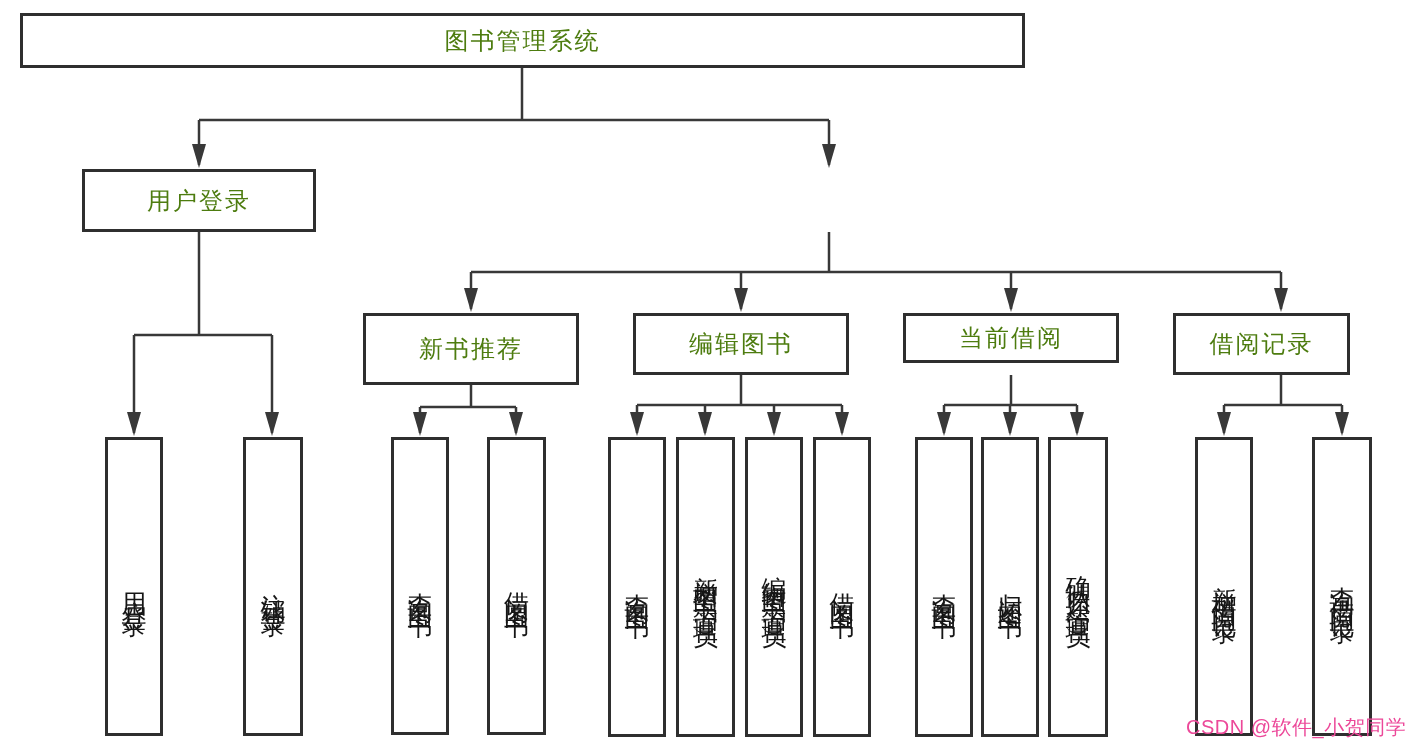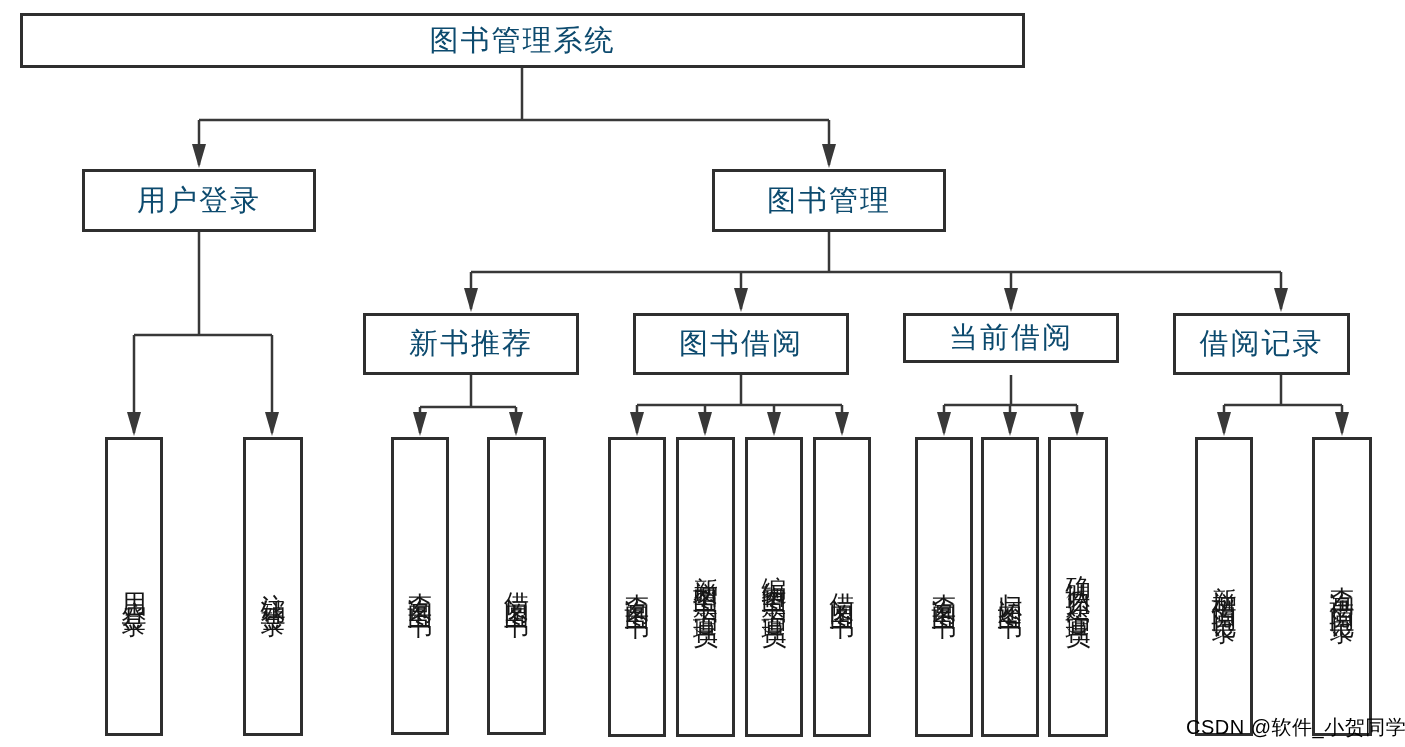--- a/index.html
+++ b/index.html
@@ -20,41 +20,41 @@
   .node {
     position: absolute;
     box-sizing: border-box;
     border: 3px solid #2f2f2f;
     background: #ffffff;
     display: flex;
     align-items: center;
     justify-content: center;
   }
   .node-h .lbl {
-    font-size: 29px;
+    font-size: 24px;
     letter-spacing: 2px;
     white-space: nowrap;
-    color: #0c4a6e;
+    color: #4d7c0f;
   }
   .node-v .vlbl {
     writing-mode: vertical-rl;
     text-orientation: mixed;
     font-size: 25px;
     line-height: 1;
     letter-spacing: 7px;
     color: #161616;
   }
   .watermark {
     position: absolute;
     left: 1186px;
     top: 714px;
     font-size: 20px;
     letter-spacing: 0.5px;
     white-space: nowrap;
-    color: #000000;
+    color: #ec4899;
     z-index: 5;
   }
 </style>
 </head>
 <body>
 
 <div class="canvas">
 
   <svg class="connectors" width="1405" height="747" viewBox="0 0 1405 747" xmlns="http://www.w3.org/2000/svg">
     <defs>
@@ -99,29 +99,26 @@
     </g>
   </svg>
 
   <div class="node node-h" style="left:20px;top:13px;width:1005px;height:55px">
     <span class="lbl">图书管理系统</span>
   </div>
 
   <div class="node node-h" style="left:82px;top:169px;width:234px;height:63px">
     <span class="lbl">用户登录</span>
   </div>
-  <div class="node node-h" style="left:712px;top:169px;width:234px;height:63px">
-    <span class="lbl">图书管理</span>
-  </div>
 
-  <div class="node node-h" style="left:363px;top:313px;width:216px;height:62px">
+  <div class="node node-h" style="left:363px;top:313px;width:216px;height:72px">
     <span class="lbl">新书推荐</span>
   </div>
   <div class="node node-h" style="left:633px;top:313px;width:216px;height:62px">
-    <span class="lbl">图书借阅</span>
+    <span class="lbl">编辑图书</span>
   </div>
   <div class="node node-h" style="left:903px;top:313px;width:216px;height:50px">
     <span class="lbl">当前借阅</span>
   </div>
   <div class="node node-h" style="left:1173px;top:313px;width:177px;height:62px">
     <span class="lbl">借阅记录</span>
   </div>
 
   <div class="node node-v" style="left:105px;top:437px;width:58px;height:299px">
     <span class="vlbl">用户登录</span>

